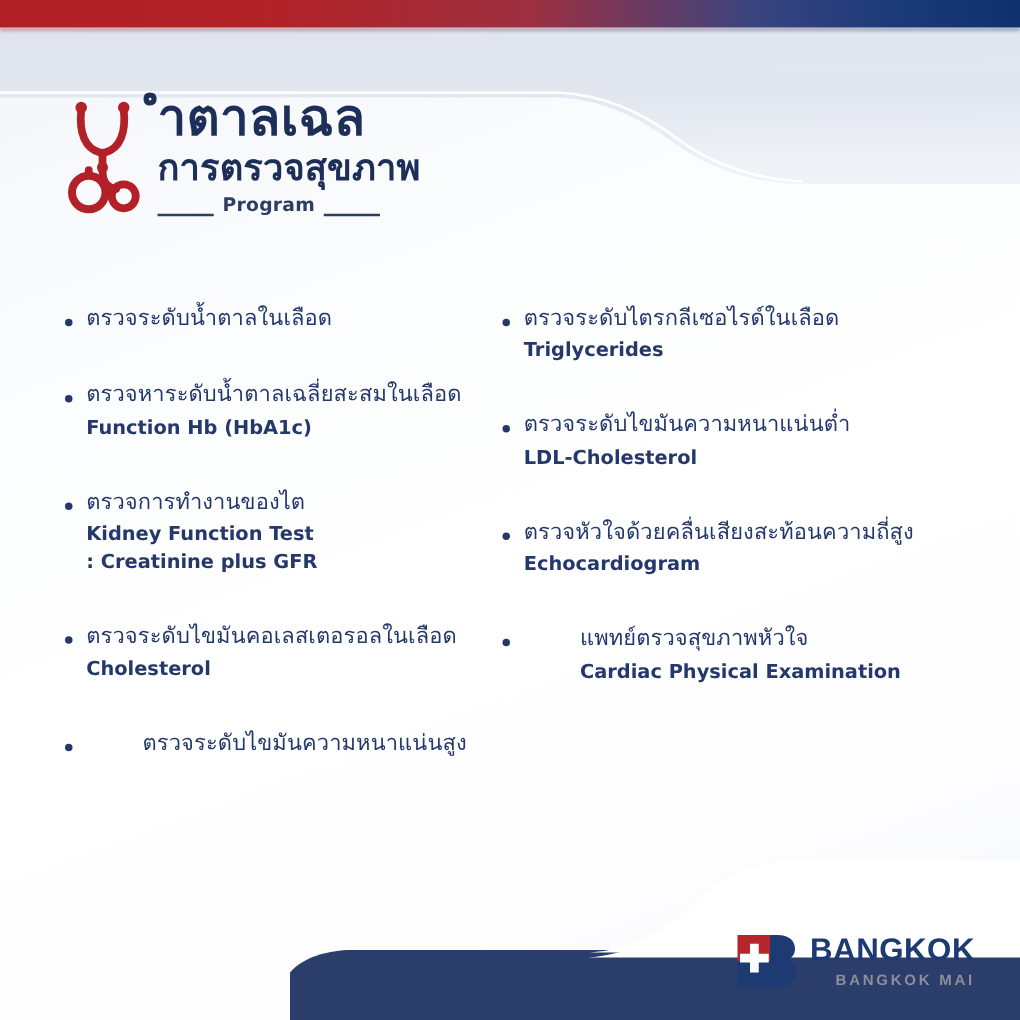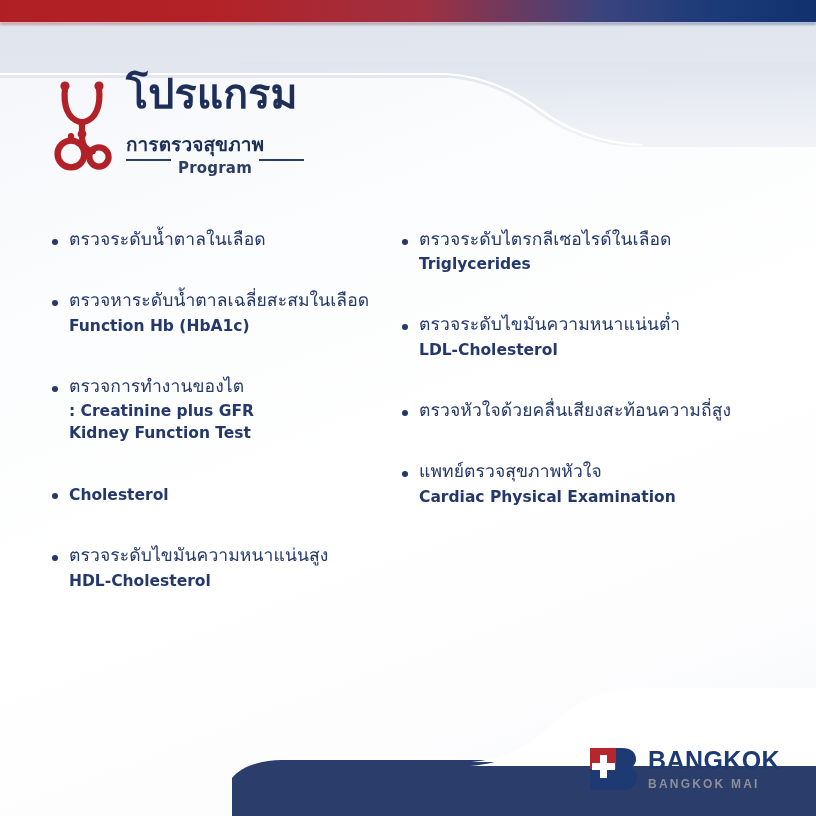--- a/index.html
+++ b/index.html
@@ -46,47 +46,47 @@
     z-index:6;
   }
   .stetho { width:66px; height:100px; flex:0 0 auto; margin-top:2px; }
   .logo-text { margin-left:8px; padding-top:2px; }
   .logo-line1 {
     font-size:41px; font-weight:700; color:#1d2f59;
     line-height:.98; letter-spacing:.2px;
     font-family:"DejaVu Sans","Liberation Sans",sans-serif;
   }
   .logo-line2 {
-    font-size:19px; font-weight:700; color:#1d2f59;
-    line-height:1.15; margin-top:20px; letter-spacing:.1px;
+    font-size:29px; font-weight:700; color:#1d2f59;
+    line-height:1.15; margin-top:4px; letter-spacing:.1px;
     font-family:"DejaVu Sans","Liberation Sans",sans-serif;
   }
   .logo-line3 {
-    display:flex; align-items:flex-start; gap:7px;
+    display:flex; align-items:flex-end; gap:7px;
     margin-top:3px; width:178px;
   }
   .logo-line3 .rule { flex:1; height:2px; background:#2c3e63; }
   .logo-line3 .word {
     font-size:15px; font-weight:700; color:#2c3e63;
     letter-spacing:.2px;
     font-family:"DejaVu Sans","Liberation Sans",sans-serif;
   }
 
   
   .columns {
     position:absolute; top:228px; left:0;
     width:816px; z-index:5;
     display:flex;
   }
-  .col { padding:0; }
+  .col { padding:0;margin-top:16px; }
   .col-left  { width:400px; padding-left:52px; }
   .col-right { width:416px; padding-left:2px; }
 
   .item { display:flex; margin-bottom:38px; }
-  .item:last-child { margin-bottom:0; }
+  .item:last-child { margin-bottom:0;gap:45px; }
   .bullet {
     flex:0 0 auto;
     width:6px; height:6px; border-radius:50%;
     background:#25386a;
     margin-top:11px; margin-right:11px;
   }
   .item-body { flex:1; }
   .th {
     font-size:17.5px; font-weight:400; color:#24386b;
     line-height:1.34; letter-spacing:.1px;
@@ -101,21 +101,21 @@
 
   
   .footer-layer { position:absolute; left:0; bottom:0; width:816px; height:150px; z-index:6; }
 
   .hosp-logo {
     position:absolute; right:36px; bottom:22px;
     display:flex; align-items:center; gap:10px;
     z-index:8;
   }
   .hosp-mark { width:52px; height:50px; flex:0 0 auto; }
-  .hosp-words { line-height:1; }
+  .hosp-words { line-height:1;text-align:right; }
   .hosp-words .l1,
   .hosp-words .l2 {
     font-size:25px; font-weight:700; color:#1d3a73;
     letter-spacing:.4px; line-height:1.02;
     font-family:"Liberation Sans", sans-serif;
   }
   .hosp-words .l3 {
     font-size:12px; font-weight:700; color:#8b8f98;
     letter-spacing:2.2px; margin-top:5px;
     font-family:"Liberation Sans", sans-serif;
@@ -156,21 +156,21 @@
       </g>
       <circle cx="13" cy="12" r="4.6" fill="#b22028"></circle>
       <circle cx="47" cy="12" r="4.6" fill="#b22028"></circle>
       <circle cx="30" cy="60" r="4.4" fill="#b22028"></circle>
       <circle cx="19" cy="80" r="13.4" fill="none" stroke="#b22028" stroke-width="6.4"></circle>
       <circle cx="47" cy="83" r="9.6" fill="none" stroke="#b22028" stroke-width="6.2"></circle>
       <path d="M19,66 L19,62" stroke="#b22028" stroke-width="6.2" stroke-linecap="round"></path>
     </svg>
 
     <div class="logo-text">
-      <div class="logo-line1">โปรแกรม</div>
+      <div class="logo-line1">ำตาลเฉล</div>
       <div class="logo-line2">การตรวจสุขภาพ</div>
       <div class="logo-line3">
         <span class="rule"></span>
         <span class="word">Program</span>
         <span class="rule"></span>
       </div>
     </div>
   </div>
 
   <div class="columns">
@@ -189,37 +189,37 @@
         <div class="item-body">
           <div class="th">ตรวจหาระดับน้ำตาลเฉลี่ยสะสมในเลือด</div>
           <div class="en">Function Hb (HbA1c)</div>
         </div>
       </div>
 
       <div class="item">
         <span class="bullet"></span>
         <div class="item-body">
           <div class="th">ตรวจการทำงานของไต</div>
+          <div class="en">Kidney Function Test</div>
           <div class="en">: Creatinine plus GFR</div>
-          <div class="en">Kidney Function Test</div>
-        </div>
-      </div>
-
-      <div class="item">
-        <span class="bullet"></span>
-        <div class="item-body">
+        </div>
+      </div>
+
+      <div class="item">
+        <span class="bullet"></span>
+        <div class="item-body">
+          <div class="th">ตรวจระดับไขมันคอเลสเตอรอลในเลือด</div>
           <div class="en">Cholesterol</div>
         </div>
       </div>
 
       <div class="item">
         <span class="bullet"></span>
         <div class="item-body">
           <div class="th">ตรวจระดับไขมันความหนาแน่นสูง</div>
-          <div class="en">HDL-Cholesterol</div>
         </div>
       </div>
 
     </div>
 
     <div class="col col-right">
 
       <div class="item">
         <span class="bullet"></span>
         <div class="item-body">
@@ -233,20 +233,21 @@
         <div class="item-body">
           <div class="th">ตรวจระดับไขมันความหนาแน่นต่ำ</div>
           <div class="en">LDL-Cholesterol</div>
         </div>
       </div>
 
       <div class="item">
         <span class="bullet"></span>
         <div class="item-body">
           <div class="th">ตรวจหัวใจด้วยคลื่นเสียงสะท้อนความถี่สูง</div>
+          <div class="en">Echocardiogram</div>
         </div>
       </div>
 
       <div class="item">
         <span class="bullet"></span>
         <div class="item-body">
           <div class="th">แพทย์ตรวจสุขภาพหัวใจ</div>
           <div class="en">Cardiac Physical Examination</div>
         </div>
       </div>

